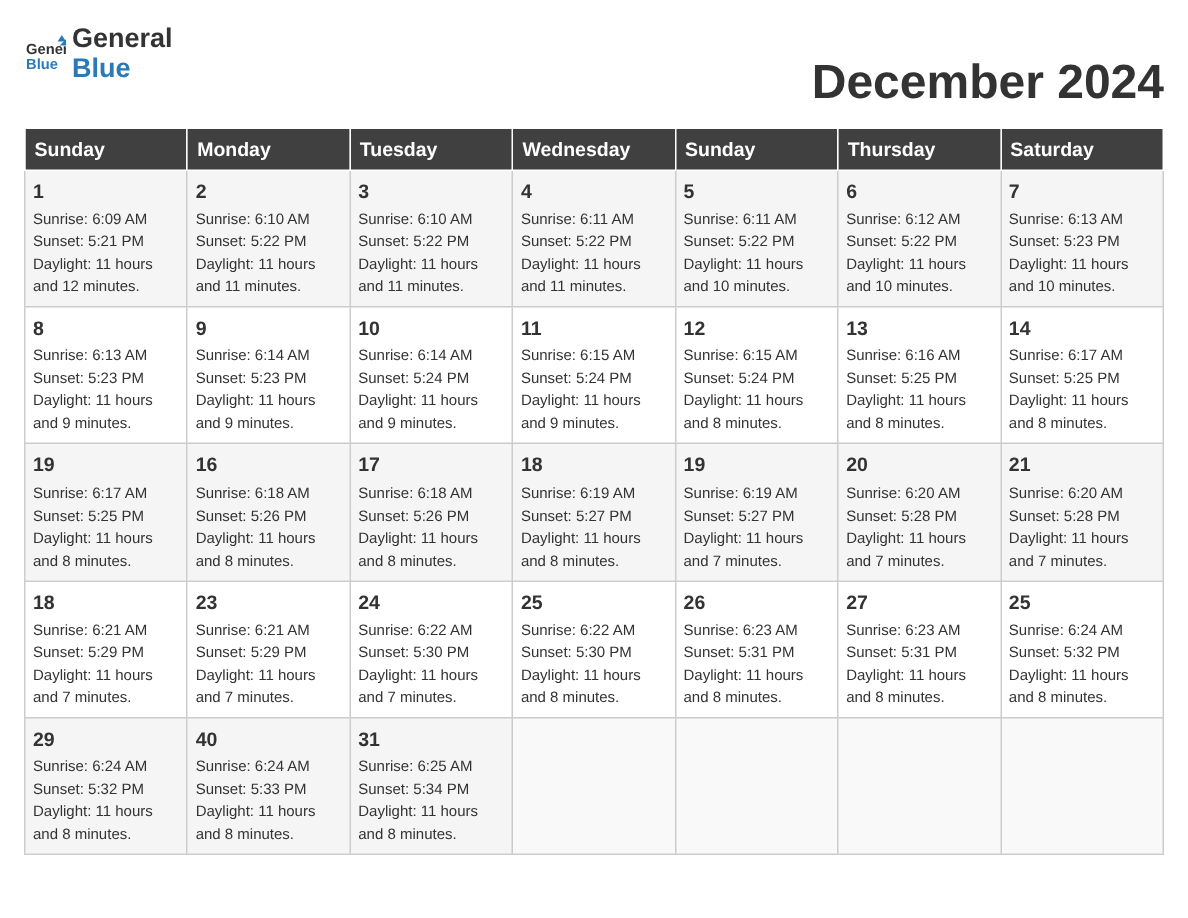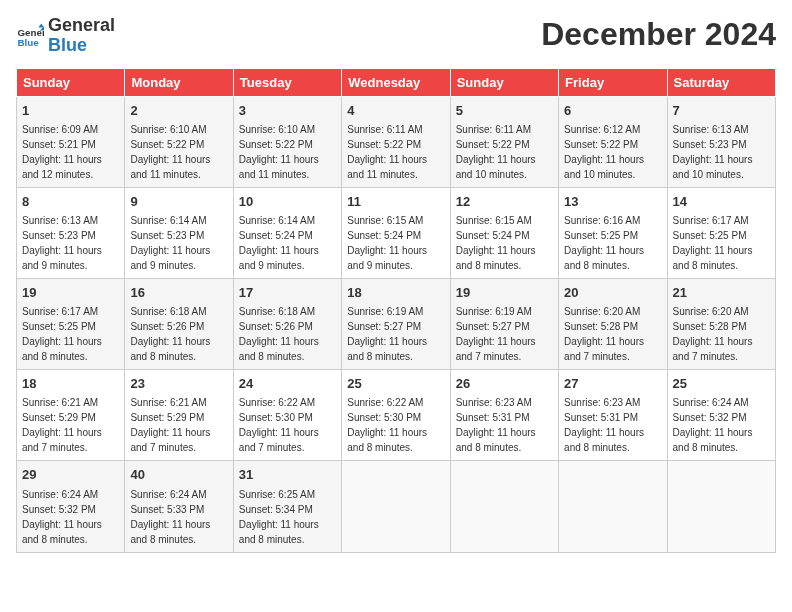--- a/index.html
+++ b/index.html
@@ -37,32 +37,33 @@
       width: 28px;
       height: 28px;
     }
     .title-area {
       text-align: right;
     }
     .month-title {
       font-size: 32px;
       font-weight: bold;
       color: #333;
+      margin-top: 20px;
     }
     .location-title {
       font-size: 15px;
       color: #555;
     }
     table {
       width: 100%;
       border-collapse: collapse;
       font-size: 10.5px;
     }
     thead tr th {
-      background-color: #ef4444;
+      background-color: #404040;
       color: #fff;
       text-align: left;
       padding: 6px 6px;
       font-size: 13px;
       font-weight: bold;
       border: 1px solid #fff;
     }
     tbody tr td {
       border: 1px solid #ccc;
       vertical-align: top;
@@ -116,21 +117,21 @@
 
 <table>
   <thead>
     <tr>
 
     <th>Sunday</th>
         <th>Monday</th>
         <th>Tuesday</th>
         <th>Wednesday</th>
         <th>Sunday</th>
-        <th>Friday</th>
+        <th>Thursday</th>
         <th>Saturday</th>
       </tr>
   </thead>
   <tbody id="calendar-body">
   <tr>
         <td><span class="day-num">1</span><span class="day-info">Sunrise: 6:09 AM<br>Sunset: 5:21 PM<br>Daylight: 11 hours and 12 minutes.</span></td>
         <td><span class="day-num">2</span><span class="day-info">Sunrise: 6:10 AM<br>Sunset: 5:22 PM<br>Daylight: 11 hours and 11 minutes.</span></td>
         <td><span class="day-num">3</span><span class="day-info">Sunrise: 6:10 AM<br>Sunset: 5:22 PM<br>Daylight: 11 hours and 11 minutes.</span></td>
         <td><span class="day-num">4</span><span class="day-info">Sunrise: 6:11 AM<br>Sunset: 5:22 PM<br>Daylight: 11 hours and 11 minutes.</span></td>
         <td><span class="day-num">5</span><span class="day-info">Sunrise: 6:11 AM<br>Sunset: 5:22 PM<br>Daylight: 11 hours and 10 minutes.</span></td>

